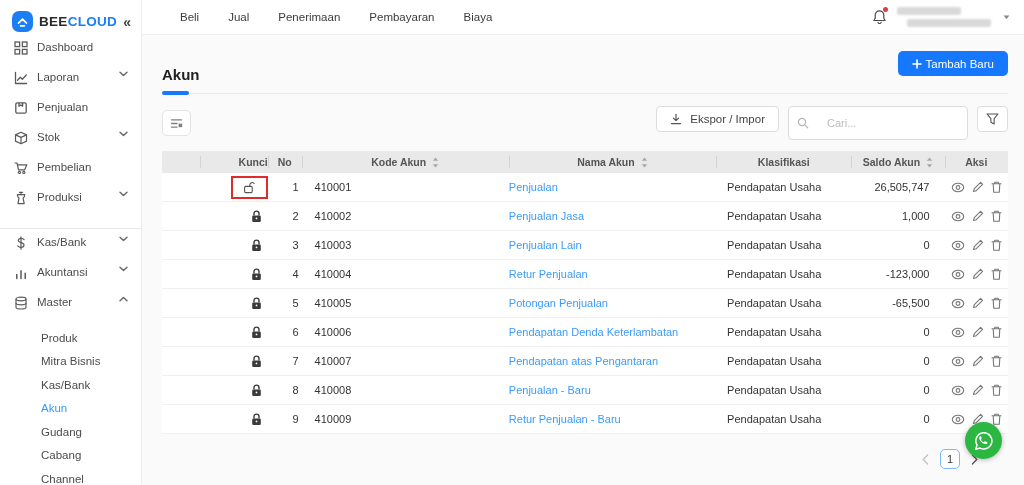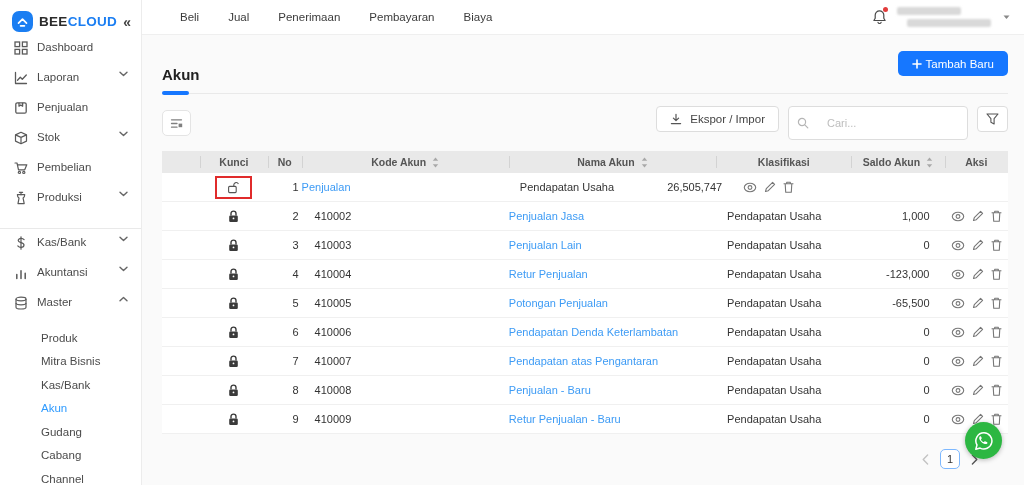--- a/index.html
+++ b/index.html
@@ -52,21 +52,21 @@
   .filter-btn { width:31px; height:26px; border:1px solid #ddd; background:#fff; border-radius:4px; display:flex; align-items:center; justify-content:center; cursor:pointer; }
 
   
   .table { margin-top:11px; background:#fff; }
   .thead { display:flex; align-items:center; height:22px; background:#e9e9e9; font-size:10.5px; font-weight:700; color:#555; }
   .th { display:flex; align-items:center; justify-content:center; gap:6px; height:100%; position:relative; }
   .th:not(:first-child)::before { content:''; position:absolute; left:0; top:5px; bottom:5px; width:1px; background:#d3d3d3; }
   .tr { display:flex; align-items:center; height:29px; border-bottom:1px solid #f0f0f0; font-size:11px; color:#333; background:#fff; }
   .td { display:flex; align-items:center; height:100%; }
   .c0 { width:4.5%; }
-  .c-kunci { width:8%; justify-content:center; }
+  .c-kunci { width:8%; justify-content:flex-end; }
   .c-no { width:4%; justify-content:flex-end; padding-right:3px; }
   .c-kode { width:24.5%; padding-left:13px; }
   .c-nama { width:24.5%; }
   .c-klas { width:16%; padding-left:11px; }
   .c-saldo { width:11%; justify-content:flex-end; padding-right:15px; }
   .c-aksi { width:7.5%; justify-content:center; gap:7px; }
   .thead .c-kode, .thead .c-klas { padding-left:0; justify-content:center; }
   .thead .c-saldo { padding-right:0; justify-content:center; }
   .thead .c-no { justify-content:center; padding-right:0; }
   .link { color:#3d9bf5; cursor:pointer; text-decoration:none; }
@@ -362,20 +362,21 @@
     <div class="td c0"></div>
     <div class="td c-kunci">
                 <span class="lock-wrap annotated">
                   <svg width="13" height="13" viewBox="0 0 13 13" fill="none" stroke="#555" stroke-width="1.1">
                     <rect x="1.6" y="5.4" width="7.6" height="6.2" rx="1"></rect>
                     <path d="M6.8 5.4V3.8A2.4 2.4 0 0111.4 3"></path>
                   </svg>
                 </span>
               </div>
     <div class="td c-no">1</div>
+    <div class="td c-kode">410001</div>
     <div class="td c-nama">
                 <a class="link">Penjualan</a>
               </div>
     <div class="td c-klas">Pendapatan Usaha</div>
     <div class="td c-saldo">26,505,747</div>
     <div class="td c-aksi">
       <span class="act">
                   <svg width="14" height="11" viewBox="0 0 14 11" fill="none" stroke="#777" stroke-width="1.1">
                     <ellipse cx="7" cy="5.5" rx="5.7" ry="4.2"></ellipse>
                     <circle cx="7" cy="5.5" r="1.9"></circle>

